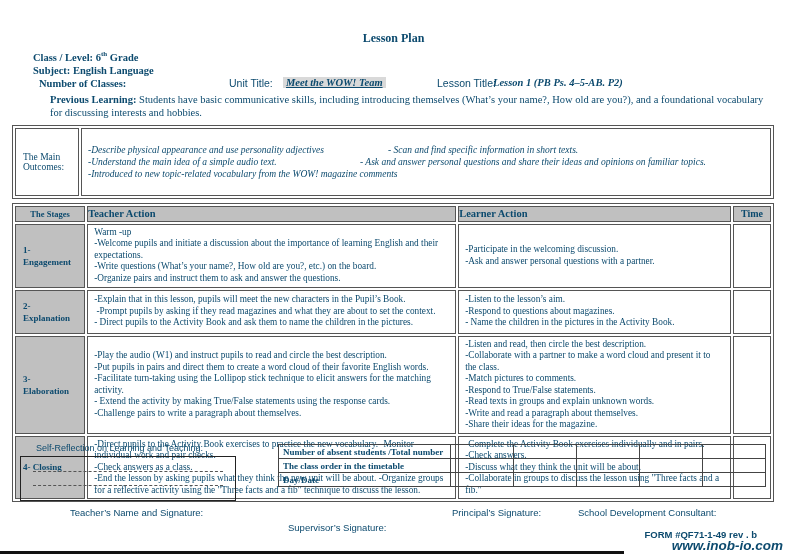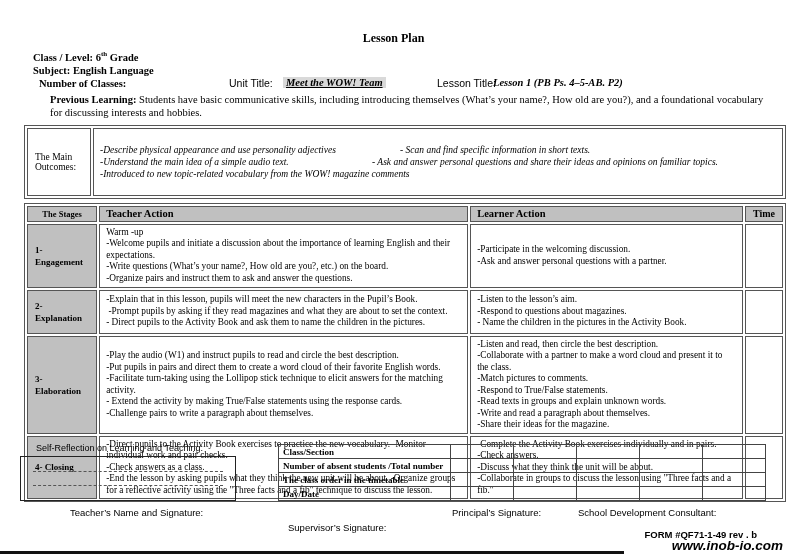--- a/index.html
+++ b/index.html
@@ -1,21 +1,21 @@
 <!DOCTYPE html>
 <html><head>
 <meta charset="utf-8">
 <style>
   * { margin: 0; padding: 0; box-sizing: border-box; }
   html, body { background: #fff; }
   .page {
     position: relative;
     width: 787px; height: 557px;
     background: #fff;
-    color: #000000;
+    color: #0c4a6e;
     font-family: "Liberation Serif", serif;
     overflow: hidden;
   }
   .title {
     padding-top: 31px;
     text-align: center;
     font-size: 12px;
     font-weight: bold;
   }
   .hdrblock { margin-left: 33px; margin-top: 2px; }
@@ -32,21 +32,21 @@
   .bi { font-weight: bold; font-style: italic; }
   .prevlearn {
     margin-left: 50px; margin-top: 3px;
     width: 726px;
     font-size: 10.5px; line-height: 13px;
   }
   .prevlearn b { font-weight: bold; }
 
   table { border-collapse: separate; border-spacing: 2px; }
   .outcomes-table, .stages-table {
-    margin-left: 24px;
+    margin-left: 12px;
     width: 762px;
     border: 1px solid #555;
   }
   .outcomes-table td, .stages-table td, .stages-table th {
     border: 1px solid #555;
     vertical-align: middle;
   }
   .outcomes-table { margin-top: 6px; }
   .outcomes-label {
     width: 64px;
@@ -64,21 +64,21 @@
   .oline .right1 { position: absolute; left: 300px; top: 0; }
   .oline .right2 { position: absolute; left: 272px; top: 0; }
 
   .stages-table { margin-top: 4px; }
   .stages-table th {
     background: #c0c0c0;
     height: 16px;
     font-weight: bold;
   }
   .th-stages { font-size: 8.5px; text-align: center; }
-  .th-action { font-size: 10.5px; text-align: left; padding-left: 6px; }
+  .th-action { font-size: 10.5px; text-align: left; }
   .th-time  { font-size: 10px; text-align: center; }
   .stage-cell {
     background: #c0c0c0;
     font-weight: bold;
     font-size: 9px;
     padding-left: 7px;
     white-space: pre-wrap;
     line-height: 12px;
   }
   .action-cell {
@@ -251,28 +251,20 @@
     </table>
 
   <div class="refl-label">Self-Reflection on Learning and Teaching:</div>
   <div class="refl-box">
     <div class="dash-line dl1"></div>
     <div class="dash-line dl2"></div>
   </div>
 
   <table class="admin-table">
     <tbody>
-        <tr>
-      <td class="admin-label">Class/Section</td>
-      <td class="admin-blank"></td>
-          <td class="admin-blank"></td>
-          <td class="admin-blank"></td>
-          <td class="admin-blank"></td>
-          <td class="admin-blank"></td>
-    </tr>
     <tr>
       <td class="admin-label">Number of absent students /Total number</td>
       <td class="admin-blank"></td>
           <td class="admin-blank"></td>
           <td class="admin-blank"></td>
           <td class="admin-blank"></td>
           <td class="admin-blank"></td>
     </tr>
     <tr>
       <td class="admin-label">The class order in the timetable</td>

